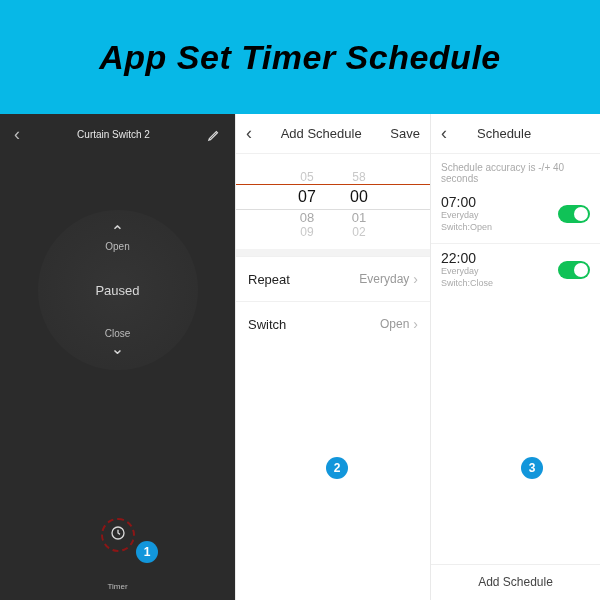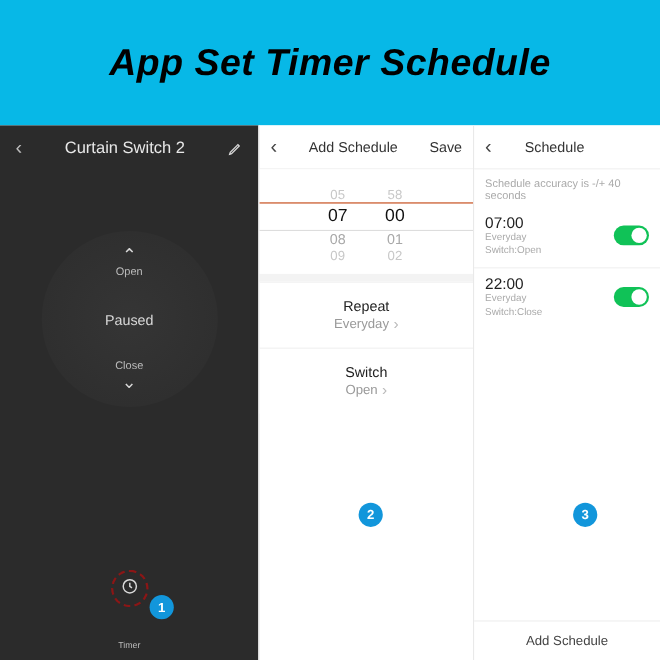--- a/index.html
+++ b/index.html
@@ -6,21 +6,21 @@
   body { width: 600px; height: 600px; overflow: hidden; background: #fff; }
   .banner { background: #07b8e7; height: 114px; display: flex; align-items: center; justify-content: center; }
   .banner h1 { font-size: 34px; font-weight: 800; font-style: italic; color: #000; letter-spacing: 0.5px; }
   .panels { display: flex; height: 487px; }
   .p1 { width: 235px; background: #2b2b2b; position: relative; color: #d8d8d8; }
   .p2 { width: 195px; background: #fff; position: relative; border-left: 1px solid #e9e9e9; }
   .p3 { width: 170px; background: #fff; position: relative; border-left: 1px solid #e9e9e9; }
 
   
   .p1-top { display: flex; align-items: center; justify-content: space-between; padding: 10px 14px; }
-  .p1-top .title { font-size: 15px; color: #e8e8e8; }
+  .p1-top .title { font-size: 10px; color: #e8e8e8; }
   .chev-l { font-size: 18px; color: #bcbcbc; }
   .pencil { width: 14px; height: 14px; }
   .pencil svg { width: 14px; height: 14px; }
   .dial { width: 160px; height: 160px; border-radius: 50%; background: radial-gradient(circle at center, #353535 0%, #2f2f2f 70%); margin: 55px auto 0; position: relative; display:flex; flex-direction:column; align-items:center; justify-content:space-between; padding:12px 0; }
   .dial .lbl { font-size: 10px; color: #bcbcbc; }
   .dial .status { font-size: 13px; color: #d8d8d8; }
   .arrow { font-size: 16px; color: #d8d8d8; }
   .timer-area { position: absolute; bottom: 10px; left: 50%; transform: translateX(-50%); text-align:center; }
   .timer-ring { width: 34px; height: 34px; border: 2px dashed #8b1616; border-radius: 50%; display:flex; align-items:center; justify-content:center; margin: 0 auto 2px; }
   .clock-ico svg { width:16px; height:16px; }
@@ -33,21 +33,21 @@
   
   .p2-top { display:flex; align-items:center; justify-content:space-between; padding: 9px 10px; border-bottom: 1px solid #f0f0f0; font-size:13px; color:#333; }
   .p2-top .back { font-size:18px; color:#444; }
   .p2-top .save { color:#333; }
   .picker { background:#fff; padding: 16px 0 10px; }
   .prow { display:flex; justify-content:center; gap: 22px; font-variant-numeric: tabular-nums; }
   .prow span { width: 30px; text-align:center; }
   .fade2 { color:#c8c8c8; font-size:12px; }
   .fade1 { color:#a8a8a8; font-size:13px; }
   .sel { color:#111; font-size:16px; font-weight:500; border-top:1px solid #c2410c; border-bottom:1px solid #ddd; padding:3px 0; }
-  .setting-row { display:flex; align-items:center; justify-content:space-between; padding: 14px 12px; border-top: 1px solid #f0f0f0; font-size:13px; background:#fff;flex-direction:column; }
+  .setting-row { display:flex; align-items:center; justify-content:space-between; padding: 14px 12px; border-top: 1px solid #f0f0f0; font-size:13px; background:#fff; }
   .setting-row .k { color:#222; }
   .setting-row .v { color:#999; font-size:12px; display:flex; align-items:center; gap:4px; }
   .chev-r { color:#bbb; font-size:14px; }
   .p2 .gap { height: 7px; background:#f3f3f3; }
 
   
   .p3-top { display:flex; align-items:center; padding: 9px 10px; border-bottom: 1px solid #f0f0f0; font-size:13px; color:#333; gap: 30px; }
   .accuracy { font-size:10px; color:#aaa; padding: 8px 10px 6px; }
   .sched-item { padding: 4px 10px 8px; display:flex; align-items:center; justify-content:space-between; }
   .sched-item .info .time { font-size:14px; color:#222; }

